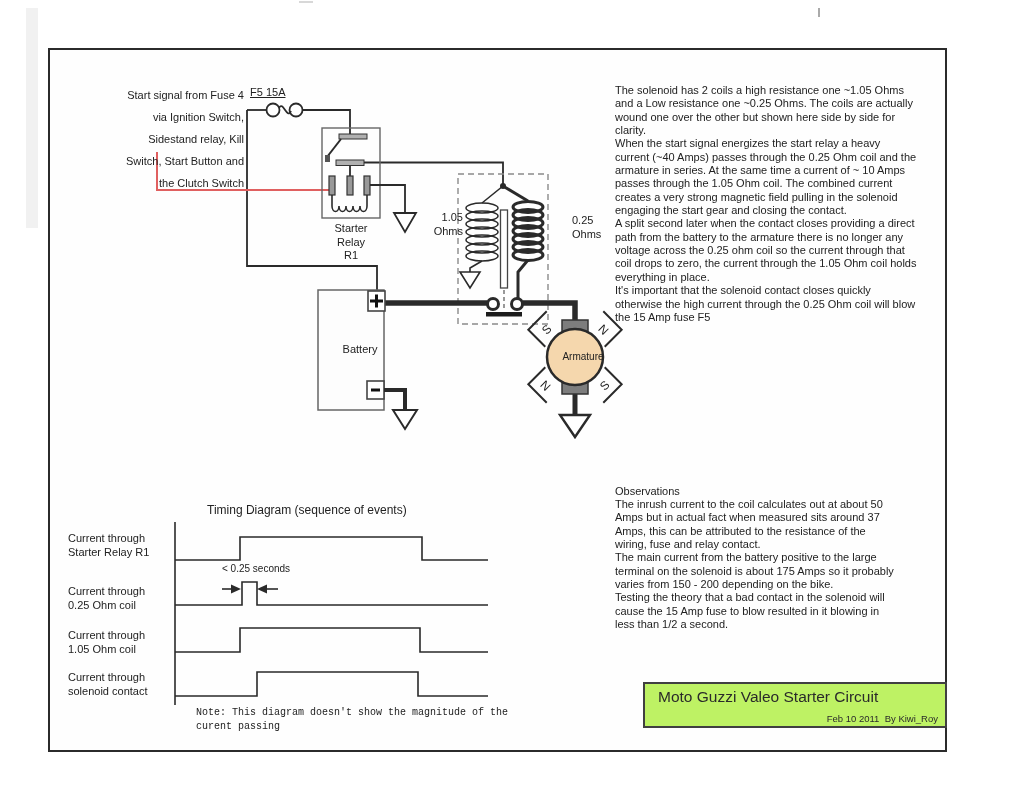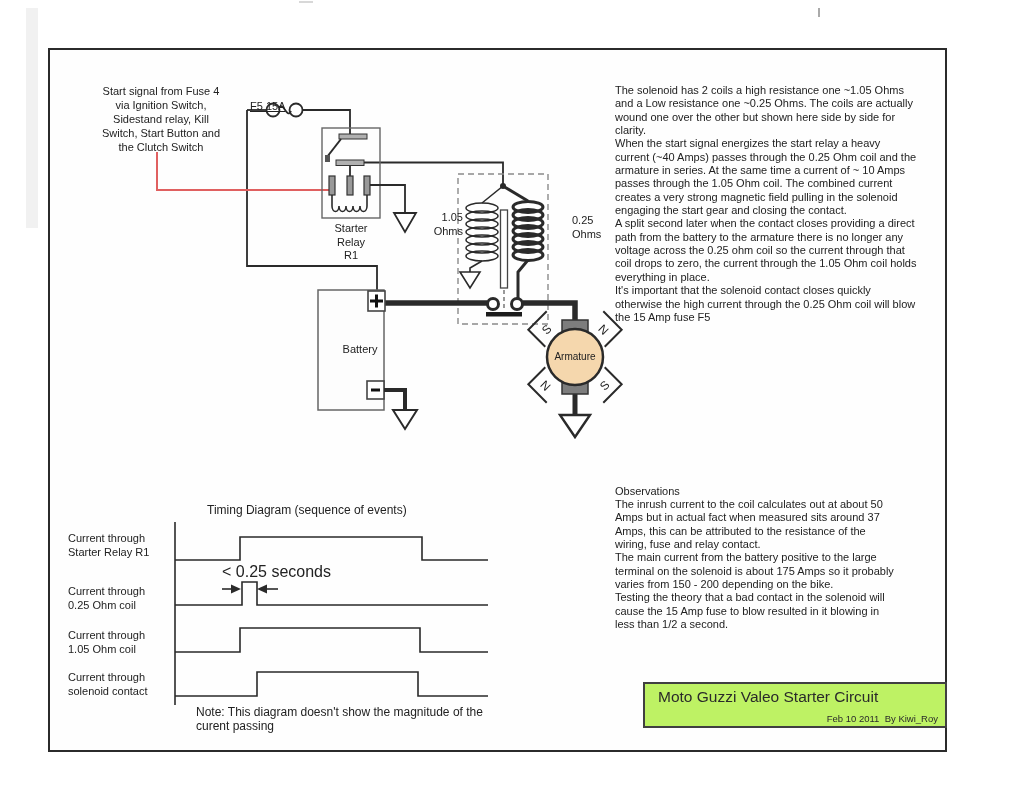--- a/index.html
+++ b/index.html
@@ -151,41 +151,41 @@
     <polyline points="175,696 257,696 257,672 418,672 418,696 488,696"></polyline>
   </g>
   <g stroke="#2a2a2a" stroke-width="1.6">
     <path d="M222,589 L234,589" fill="none"></path>
     <polygon points="241,589 231,584.5 231,593.5" fill="#2a2a2a" stroke="none"></polygon>
     <path d="M264,589 L278,589" fill="none"></path>
     <polygon points="257,589 267,584.5 267,593.5" fill="#2a2a2a" stroke="none"></polygon>
   </g>
 </svg>
 
-<div class="txt center" style="left:78px;top:84px;width:166px;font-size:11px;line-height:14px;">Start signal from Fuse 4
+<div class="txt center" style="left:78px;top:84px;width:166px;font-size:11px;line-height:22px;text-align:right;">Start signal from Fuse 4
 via Ignition Switch,
 Sidestand relay, Kill
 Switch, Start Button and
 the Clutch Switch</div>
 
-<div class="txt" style="left:250px;top:100px;font-size:11px;text-decoration:underline;">F5 15A</div>
+<div class="txt" style="left:250px;top:86px;font-size:11px;text-decoration:underline;">F5 15A</div>
 
 <div class="txt center" style="left:318px;top:222px;width:66px;font-size:11px;line-height:13.5px;">Starter
 Relay
 R1</div>
 
 <div class="txt right" style="left:418px;top:211px;width:45px;font-size:11px;line-height:13.5px;">1.05
 Ohms</div>
 
 <div class="txt" style="left:553px;top:214px;width:45px;font-size:11px;line-height:13.5px;margin-left:19px;">0.25
 Ohms</div>
 
 <div class="txt center" style="left:328px;top:343px;width:64px;font-size:11px;">Battery</div>
 
-<div class="txt center" style="left:547px;top:351px;width:56px;font-size:10px;">Armature</div>
+<div class="txt center" style="left:547px;top:351px;width:56px;font-size:10px;padding-left:8px;">Armature</div>
 
 <div class="txt" style="left:615px;top:84px;width:345px;font-size:11px;line-height:13.35px;">The solenoid has 2 coils a high resistance one ~1.05 Ohms
 and a Low resistance one ~0.25 Ohms. The coils are actually
 wound one over the other but shown here side by side for
 clarity.
 When the start signal energizes the start relay a heavy
 current (~40 Amps) passes through the 0.25 Ohm coil and the
 armature in series. At the same time a current of ~ 10 Amps
 passes through the 1.05 Ohm coil. The combined current
 creates a very strong magnetic field pulling in the solenoid
@@ -215,21 +215,21 @@
 
 <div class="txt" style="left:68px;top:532px;font-size:11px;line-height:13.5px;">Current through
 Starter Relay R1</div>
 <div class="txt" style="left:68px;top:585px;font-size:11px;line-height:13.5px;">Current through
 0.25 Ohm coil</div>
 <div class="txt" style="left:68px;top:629px;font-size:11px;line-height:13.5px;">Current through
 1.05 Ohm coil</div>
 <div class="txt" style="left:68px;top:671px;font-size:11px;line-height:13.5px;">Current through
 solenoid contact</div>
 
-<div class="txt" style="left:222px;top:563px;font-size:16px;">&lt; 0.25 seconds</div>
-
-<div class="txt" style="left:196px;top:706px;font-size:12px;line-height:13.5px;">Note: This diagram doesn't show the magnitude of the
+<div class="txt" style="left:222px;top:563px;font-size:10px;">&lt; 0.25 seconds</div>
+
+<div class="txt" style="left:196px;top:706px;font-size:10px;line-height:13.5px;font-family:Liberation Mono, monospace;">Note: This diagram doesn't show the magnitude of the
 curent passing</div>
 
 <div class="titlebox">
   <div class="main">Moto Guzzi Valeo Starter Circuit</div>
   <div class="date">Feb 10 2011  By Kiwi_Roy</div>
 </div>
 
 </body></html>

